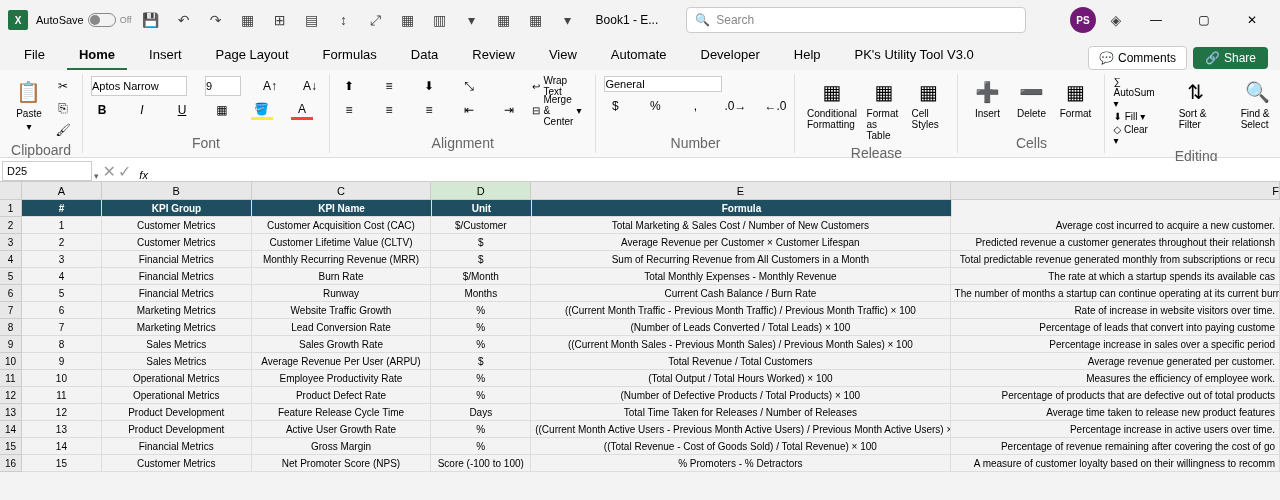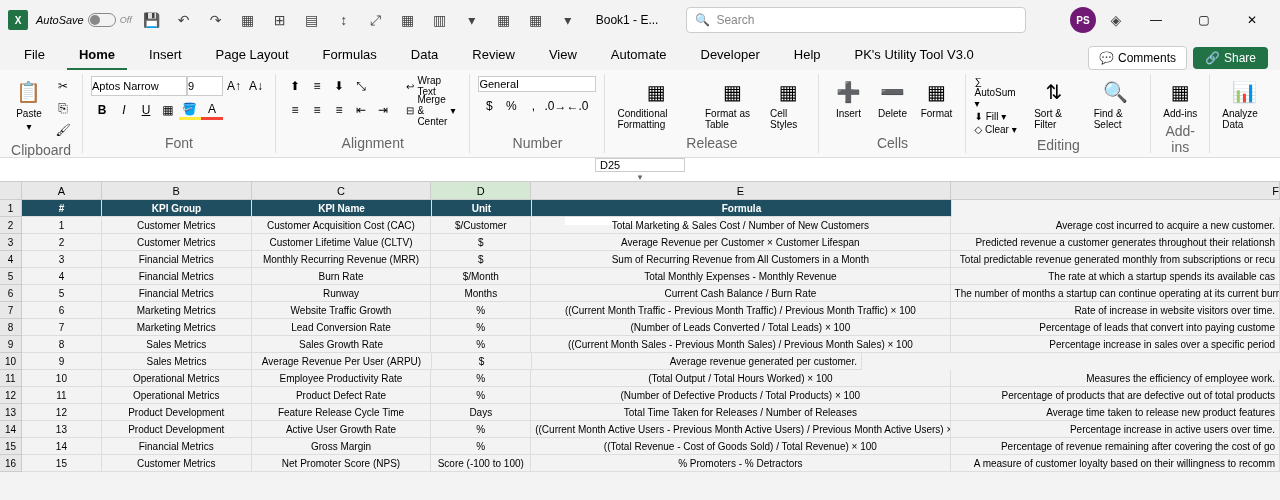--- a/index.html
+++ b/index.html
@@ -1,21 +1,21 @@
 <!DOCTYPE html>
 <html><head>
 <meta charset="utf-8">
 <style>
 * { margin: 0; padding: 0; box-sizing: border-box; font-family: 'Segoe UI', Tahoma, sans-serif; }
 body { background: #f3f3f3; overflow: hidden; width: 1280px; height: 500px; }
 
 
 .title-bar { height: 40px; background: #f3f3f3; display: flex; align-items: center; padding: 0 8px; gap: 8px; }
 .excel-icon { width: 20px; height: 20px; background: #217346; color: white; display: flex; align-items: center; justify-content: center; font-size: 10px; font-weight: bold; border-radius: 2px; }
-.autosave { display: flex; align-items: center; gap: 4px; font-size: 11px; font-style: italic; }
+.autosave { display: flex; align-items: center; gap: 4px; font-size: 11px; }
 .autosave-toggle { width: 28px; height: 14px; border: 1px solid #888; border-radius: 7px; position: relative; }
 .autosave-toggle::before { content: ''; position: absolute; left: 1px; top: 1px; width: 10px; height: 10px; background: #888; border-radius: 50%; }
 .qat-btn { width: 24px; height: 24px; display: flex; align-items: center; justify-content: center; color: #444; cursor: pointer; font-size: 14px; }
 .file-name { font-size: 12px; margin-left: 8px; }
 .search-box { flex: 0 0 340px; margin-left: 20px; height: 26px; background: white; border: 1px solid #ccc; border-radius: 4px; display: flex; align-items: center; padding: 0 8px; gap: 6px; font-size: 12px; color: #888; }
 .title-spacer { flex: 1; }
 .user-badge { width: 26px; height: 26px; background: #701a75; color: white; border-radius: 50%; display: flex; align-items: center; justify-content: center; font-size: 10px; font-weight: bold; }
 .win-btn { width: 40px; height: 30px; display: flex; align-items: center; justify-content: center; cursor: pointer; font-size: 12px; }
 
 
@@ -29,27 +29,27 @@
 
 .ribbon { height: 88px; background: #f9f9f9; border-bottom: 1px solid #ddd; display: flex; padding: 4px 0px; }
 .ribbon-group { border-right: 1px solid #e0e0e0; padding: 2px 8px; display: flex; flex-direction: column; justify-content: space-between; }
 .ribbon-group-label { font-size: 14px; color: #666; text-align: center; padding-top: 2px; }
 .ribbon-btns { display: flex; gap: 2px; align-items: flex-start; }
 .big-btn { display: flex; flex-direction: column; align-items: center; gap: 2px; padding: 2px 4px; cursor: pointer; font-size: 10px; min-width: 42px; }
 .big-btn-icon { width: 28px; height: 28px; display: flex; align-items: center; justify-content: center; font-size: 20px; }
 .small-btn { width: 22px; height: 20px; display: flex; align-items: center; justify-content: center; cursor: pointer; font-size: 12px; }
 .font-select { width: 96px; height: 20px; font-size: 11px; border: 1px solid #ccc; }
 .font-size { width: 36px; height: 20px; font-size: 11px; border: 1px solid #ccc; }
-.btn-row { display: flex; gap: 0; }
+.btn-row { display: flex; gap: 18px; }
 .btn-col { display: flex; flex-direction: column; gap: 2px; }
 .number-select { width: 118px; height: 16px; font-size: 11px; border: 1px solid #ccc; }
 .wrap-btn, .merge-btn { height: 20px; font-size: 10px; padding: 0 6px; display: flex; align-items: center; gap: 3px; cursor: pointer; }
 
 
-.formula-bar { height: 24px; background: white; border-bottom: 1px solid #ccc; display: flex; align-items: center; flex-direction: column; }
+.formula-bar { height: 24px; background: white; border-bottom: 1px solid #ccc; display: flex; align-items: flex-end; }
 .name-box { width: 90px; height: 20px; border: 1px solid #ccc; font-size: 11px; padding: 0 4px; margin: 0 2px; }
 .fx-btns { display: flex; gap: 2px; padding: 0 4px; color: #999; }
 .fx-label { font-size: 11px; font-style: italic; padding: 0 4px; }
 .formula-input { flex: 1; height: 20px; border: none; font-size: 11px; padding: 0 4px; }
 
 
 .sheet { overflow: hidden; }
 .col-headers { display: flex; background: #e8e8e8; height: 18px; font-size: 11px; }
 .corner { width: 22px; background: #e8e8e8; border-right: 1px solid #ccc; border-bottom: 1px solid #ccc; }
 .col-h { border-right: 1px solid #ccc; border-bottom: 1px solid #ccc; text-align: center; line-height: 18px; background: #e8e8e8; }
@@ -229,21 +229,21 @@
         </div>
       <div class="big-btn">
           <div class="big-btn-icon">▦</div>
           <span>Format</span>
         </div>
     </div>
     <div class="ribbon-group-label">Cells</div>
   </div>
 
   <div class="ribbon-group">
-    <div class="btn-row" style="gap:12px">
+    <div class="btn-row" style="gap:20px">
       <div class="btn-col" style="gap:2px;font-size:10px">
         <div style="cursor:pointer">∑ <span>AutoSum</span> ▾</div>
         <div style="cursor:pointer">⬇ <span>Fill</span> ▾</div>
         <div style="cursor:pointer">◇ <span>Clear</span> ▾</div>
       </div>
       <div class="big-btn">
           <div class="big-btn-icon">⇅</div>
           <span>Sort &amp; Filter</span>
         </div>
       <div class="big-btn">
@@ -371,20 +371,21 @@
     <div class="cell col-D">%</div>
     <div class="cell col-E">((Current Month Sales - Previous Month Sales) / Previous Month Sales) × 100</div>
     <div class="cell col-F">Percentage increase in sales over a specific period</div>
       </div>
       <div class="row">
     <div class="row-h">10</div>
     <div class="cell col-A">9</div>
     <div class="cell col-B">Sales Metrics</div>
     <div class="cell col-C">Average Revenue Per User (ARPU)</div>
     <div class="cell col-D">$</div>
+    <div class="cell col-E">Total Revenue / Total Customers</div>
     <div class="cell col-F">Average revenue generated per customer.</div>
       </div>
       <div class="row">
     <div class="row-h">11</div>
     <div class="cell col-A">10</div>
     <div class="cell col-B">Operational Metrics</div>
     <div class="cell col-C">Employee Productivity Rate</div>
     <div class="cell col-D">%</div>
     <div class="cell col-E">(Total Output / Total Hours Worked) × 100</div>
     <div class="cell col-F">Measures the efficiency of employee work.</div>

